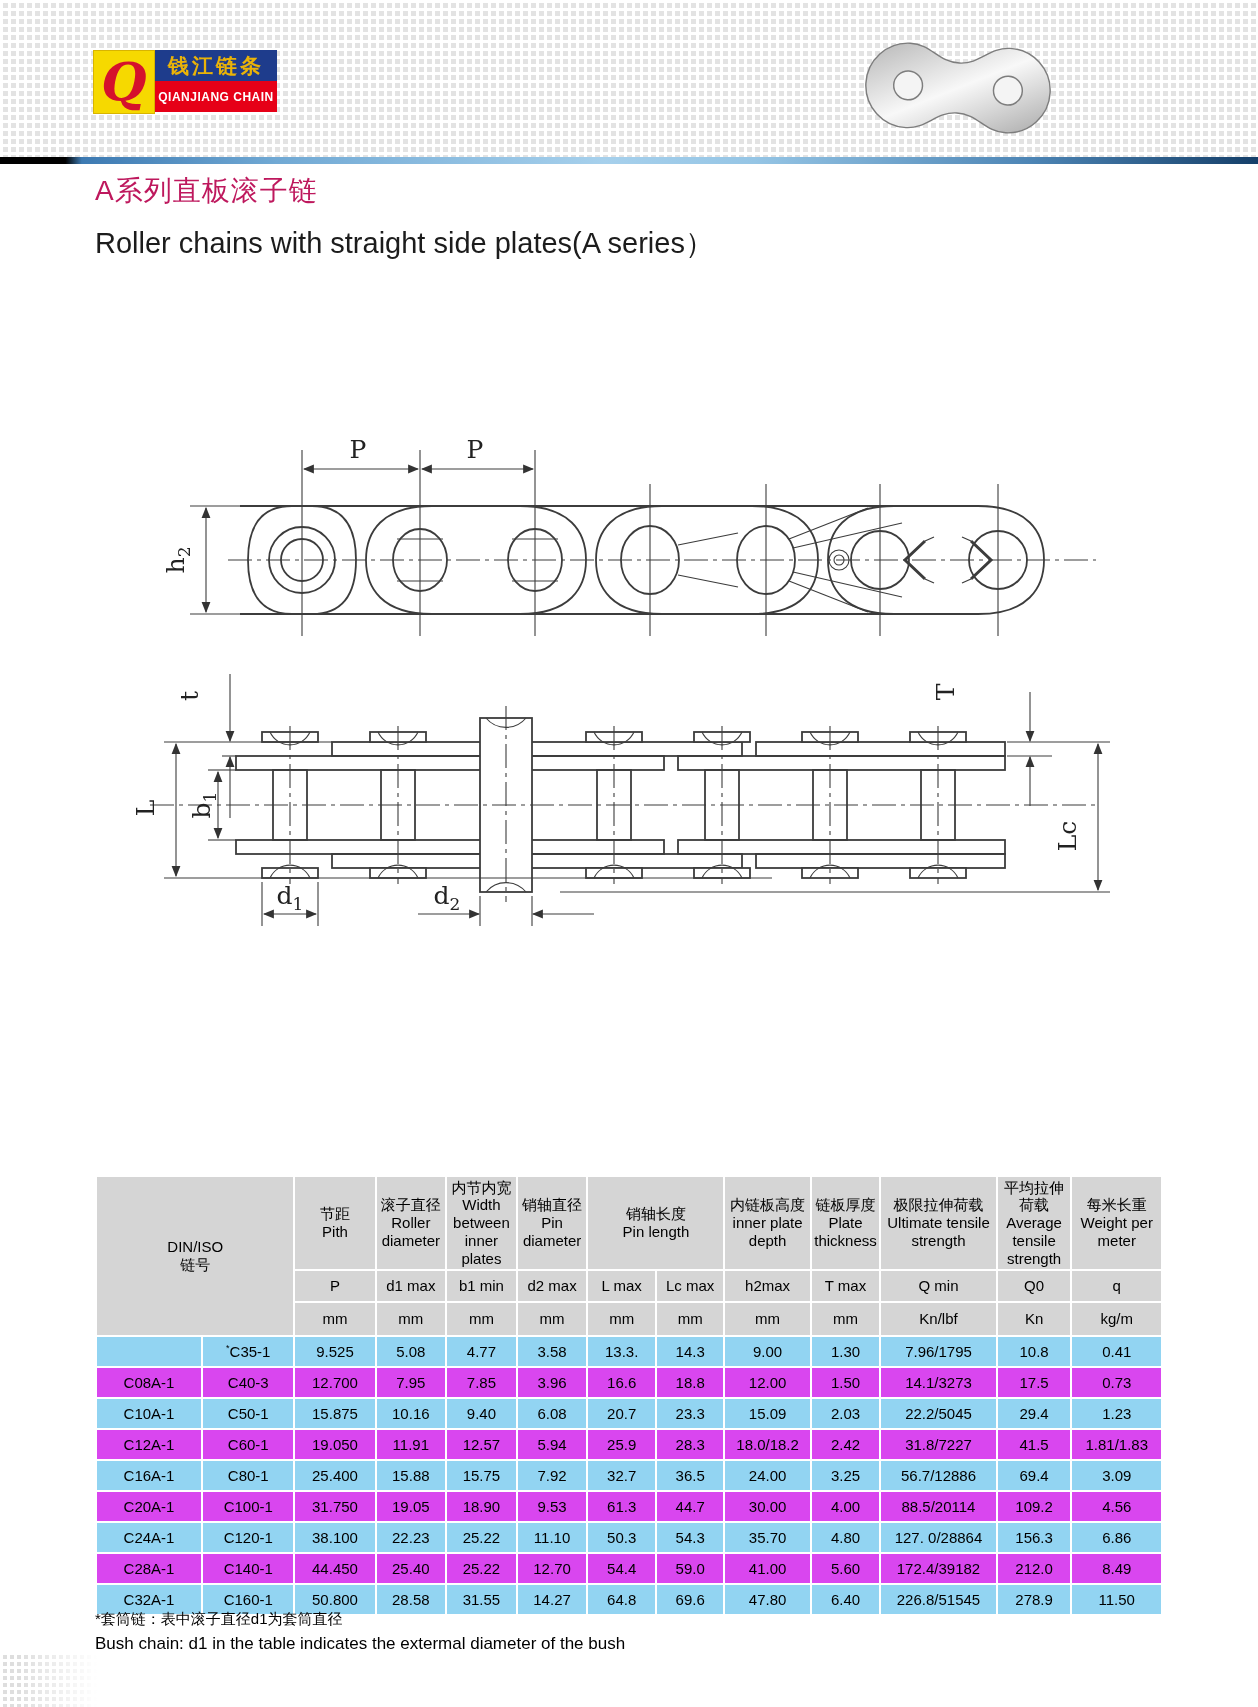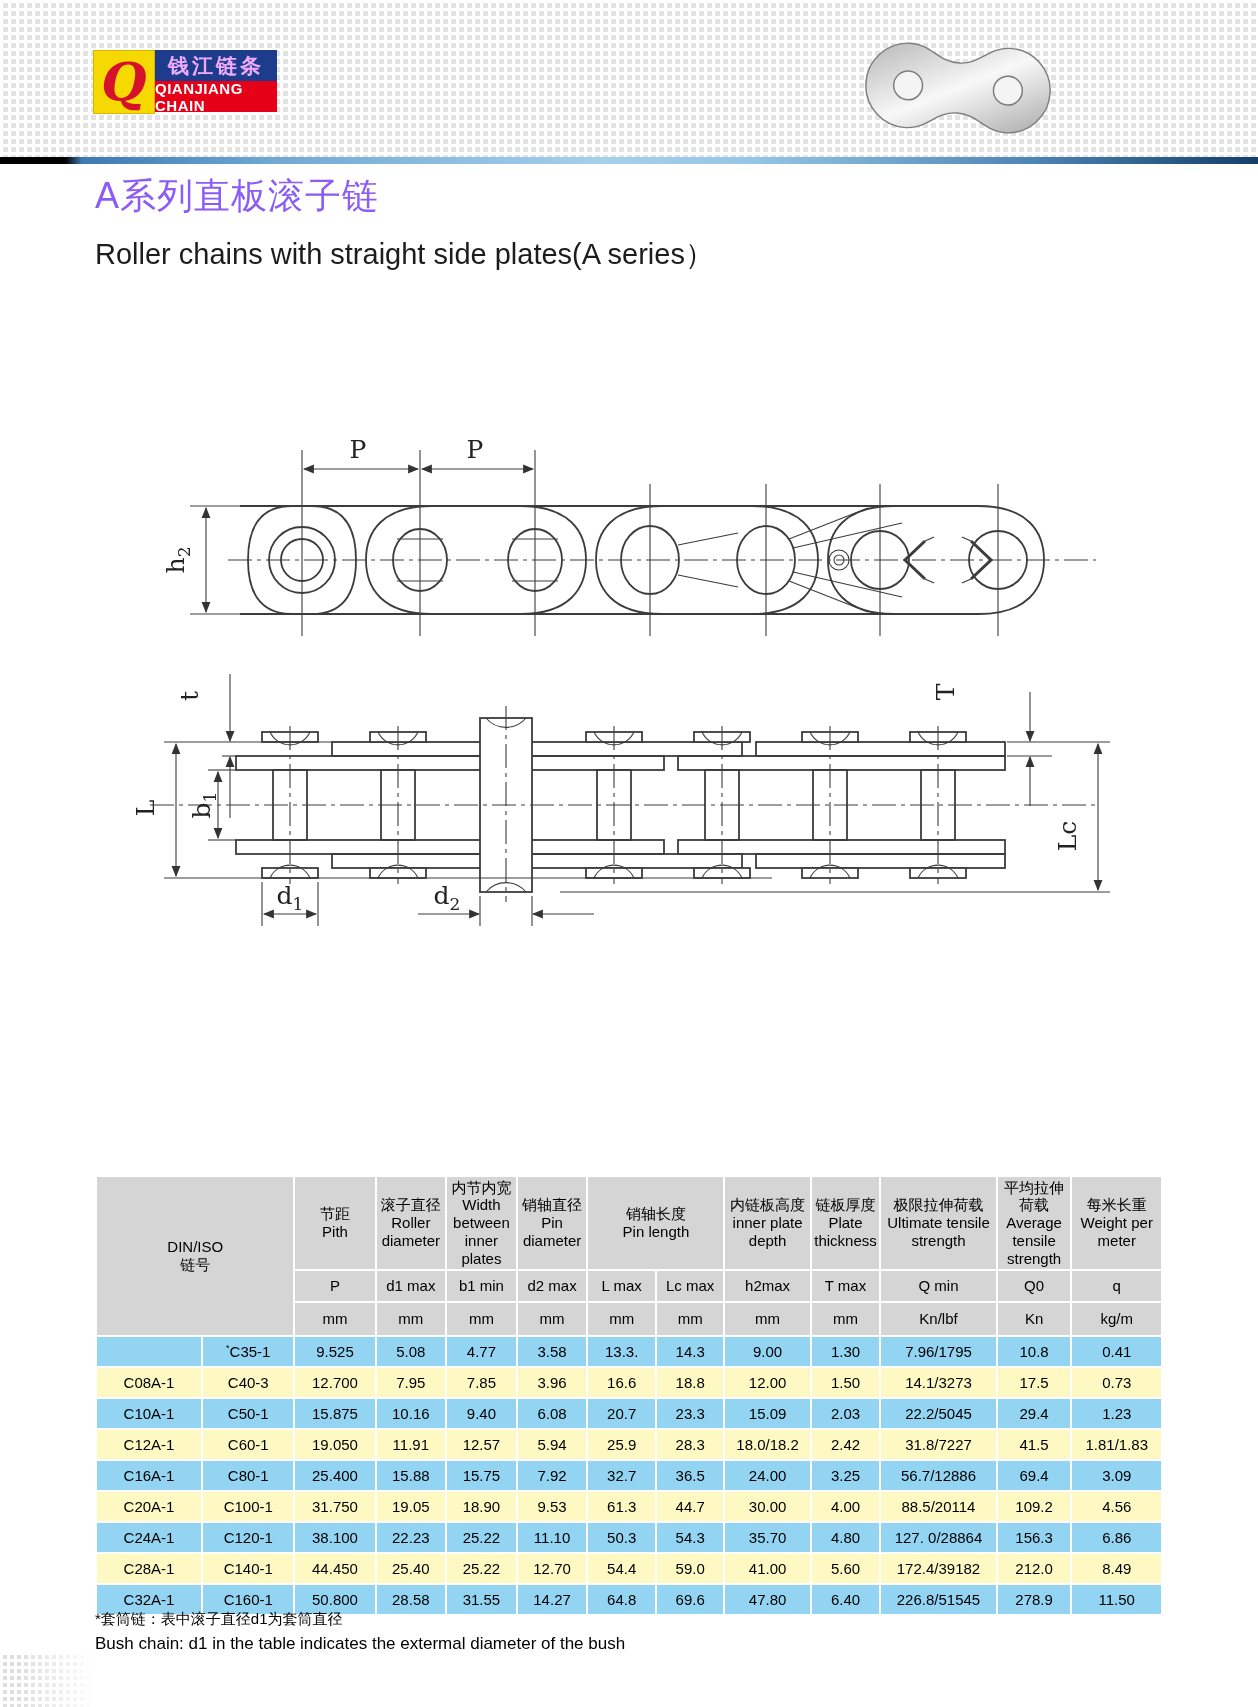--- a/index.html
+++ b/index.html
@@ -21,31 +21,31 @@
   }
   .logo{position:absolute;left:93px;top:50px;display:flex;}
   .logo-q{
     width:60px;height:62px;background:#f6d900;border:1px solid #d8b400;
     display:flex;align-items:center;justify-content:center;
     font-family:"DejaVu Serif","Liberation Serif",serif;
     font-size:52px;font-weight:bold;font-style:italic;color:#d5112c;line-height:1;
   }
   .logo-text{display:flex;flex-direction:column;width:122px;}
   .logo-cn{
-    background:#1e3c8c;color:#f0abfc;height:31px;display:flex;align-items:center;justify-content:center;
+    background:#1e3c8c;color:#eab308;height:31px;display:flex;align-items:center;justify-content:center;
     font-size:21px;font-weight:bold;letter-spacing:3px;
   }
   .logo-en{
     background:#e60017;color:#fff;height:31px;display:flex;align-items:center;justify-content:center;
-    font-size:15px;font-weight:bold;letter-spacing:.5px;
+    font-size:12px;font-weight:bold;letter-spacing:.5px;
   }
   .plate-img{position:absolute;left:860px;top:38px;}
   
   .titles{position:absolute;left:95px;top:172px;}
-  .title-cn{font-size:36px;color:#8b5cf6;letter-spacing:1px;}
+  .title-cn{font-size:28px;color:#be185d;letter-spacing:1px;}
   .title-en{font-size:29px;color:#1c1c1c;margin-top:14px;}
   
   .drawing{position:absolute;left:0;width:1258px;height:300px;}
   #drawing-top{top:392px;}
   #drawing-side{top:640px;}
   .dline{stroke:#3c3c3c;stroke-width:1.8;fill:none;}
   .dthin{stroke:#3c3c3c;stroke-width:1.1;fill:none;}
   .dcl{stroke:#3c3c3c;stroke-width:1.1;fill:none;stroke-dasharray:24 5 4 5;}
   .dfill{fill:#fff;stroke:#3c3c3c;stroke-width:1.8;}
   .dtext{font-family:"DejaVu Serif","Liberation Serif",serif;font-size:25px;fill:#222;}
@@ -58,21 +58,21 @@
   .spec-table th,.spec-table td{
     text-align:center;vertical-align:middle;font-weight:normal;
     font-size:15px;line-height:1.18;padding:1px 0;color:#000;
   }
   .spec-table thead th{background:#d5d5d5;margin-left:45px;}
   .th-group{height:90px;}
   .th-sym{height:28px;}
   .th-unit{height:30px;}
   .spec-table tbody td{height:27px;}
   tr.row-dark td{background:#92d4f2;}
-  tr.row-light td{background:#fef9c3;}
+  tr.row-light td{background:#d946ef;}
   .spec-table sup{font-size:9px;vertical-align:super;line-height:0;}
   
   .footnotes{position:absolute;left:95px;top:1610px;}
   .fn-cn{font-size:15px;font-weight:normal;color:#000;}
   .fn-en{font-size:17px;color:#000;margin-top:5px;}
   
   .dots-bottom{
     position:absolute;left:0;top:1652px;width:97px;height:55px;
     background-color:#dedede;
     background-image:linear-gradient(#fff 3px, transparent 3px),

